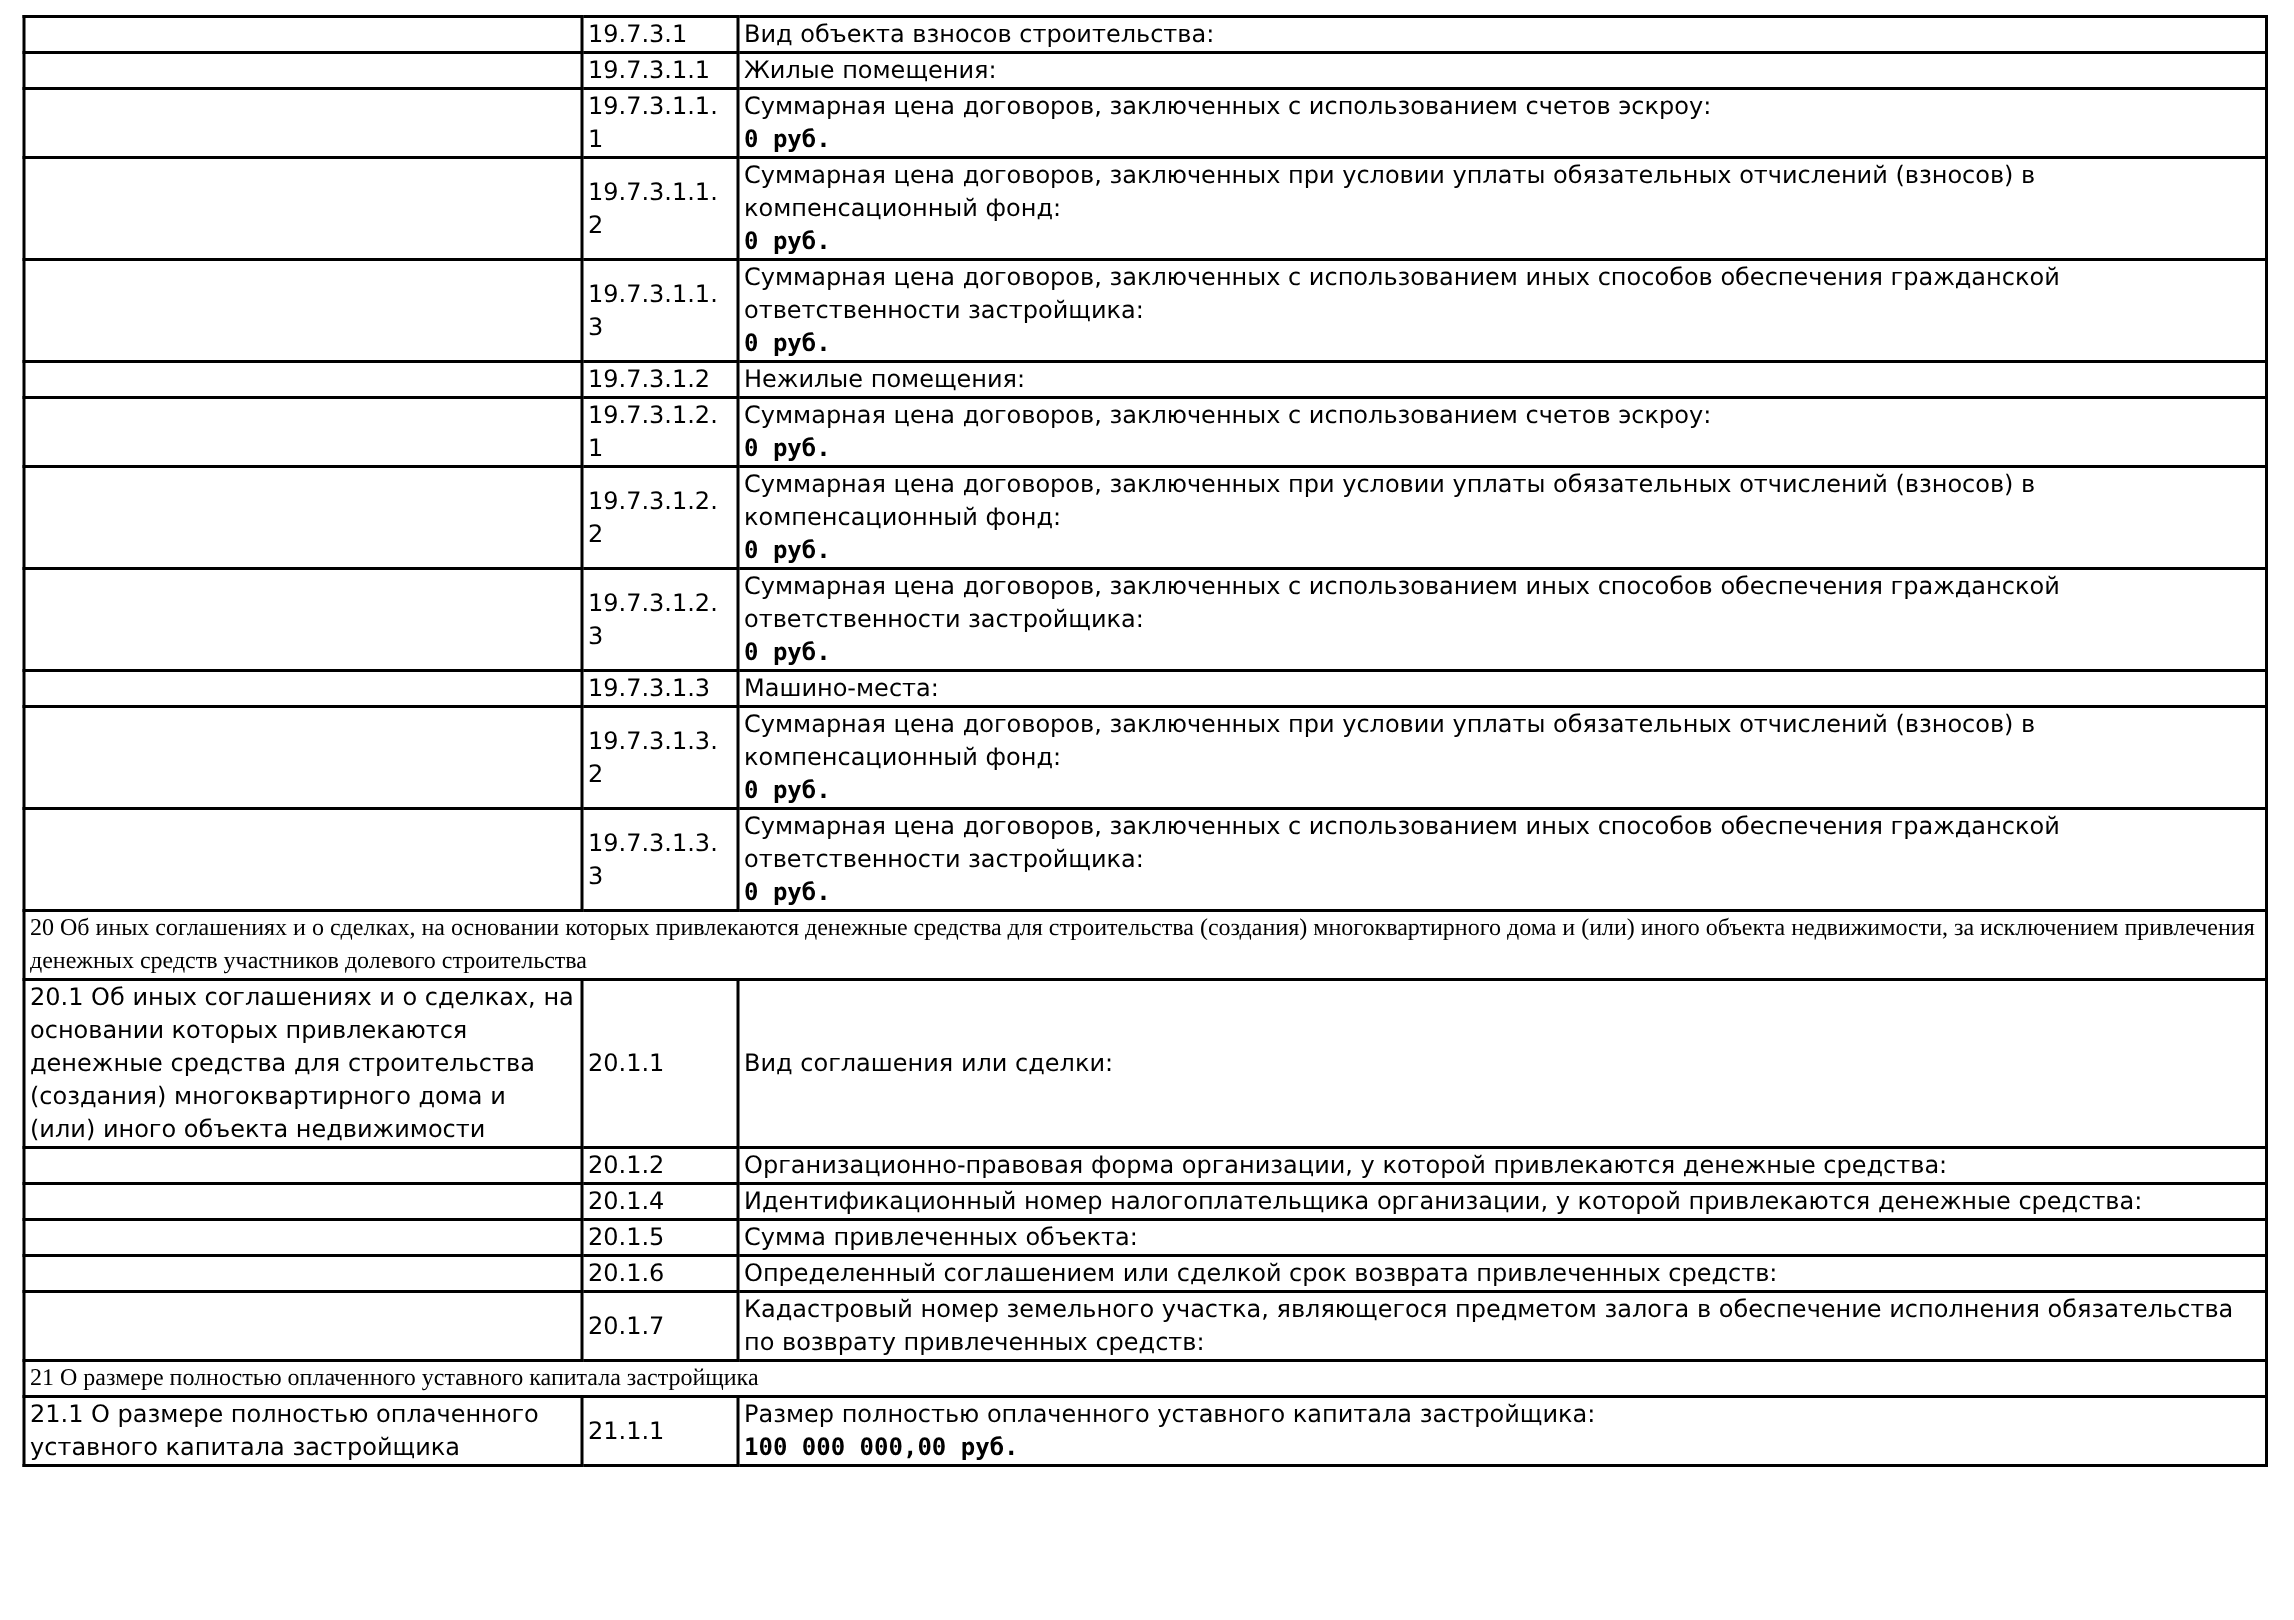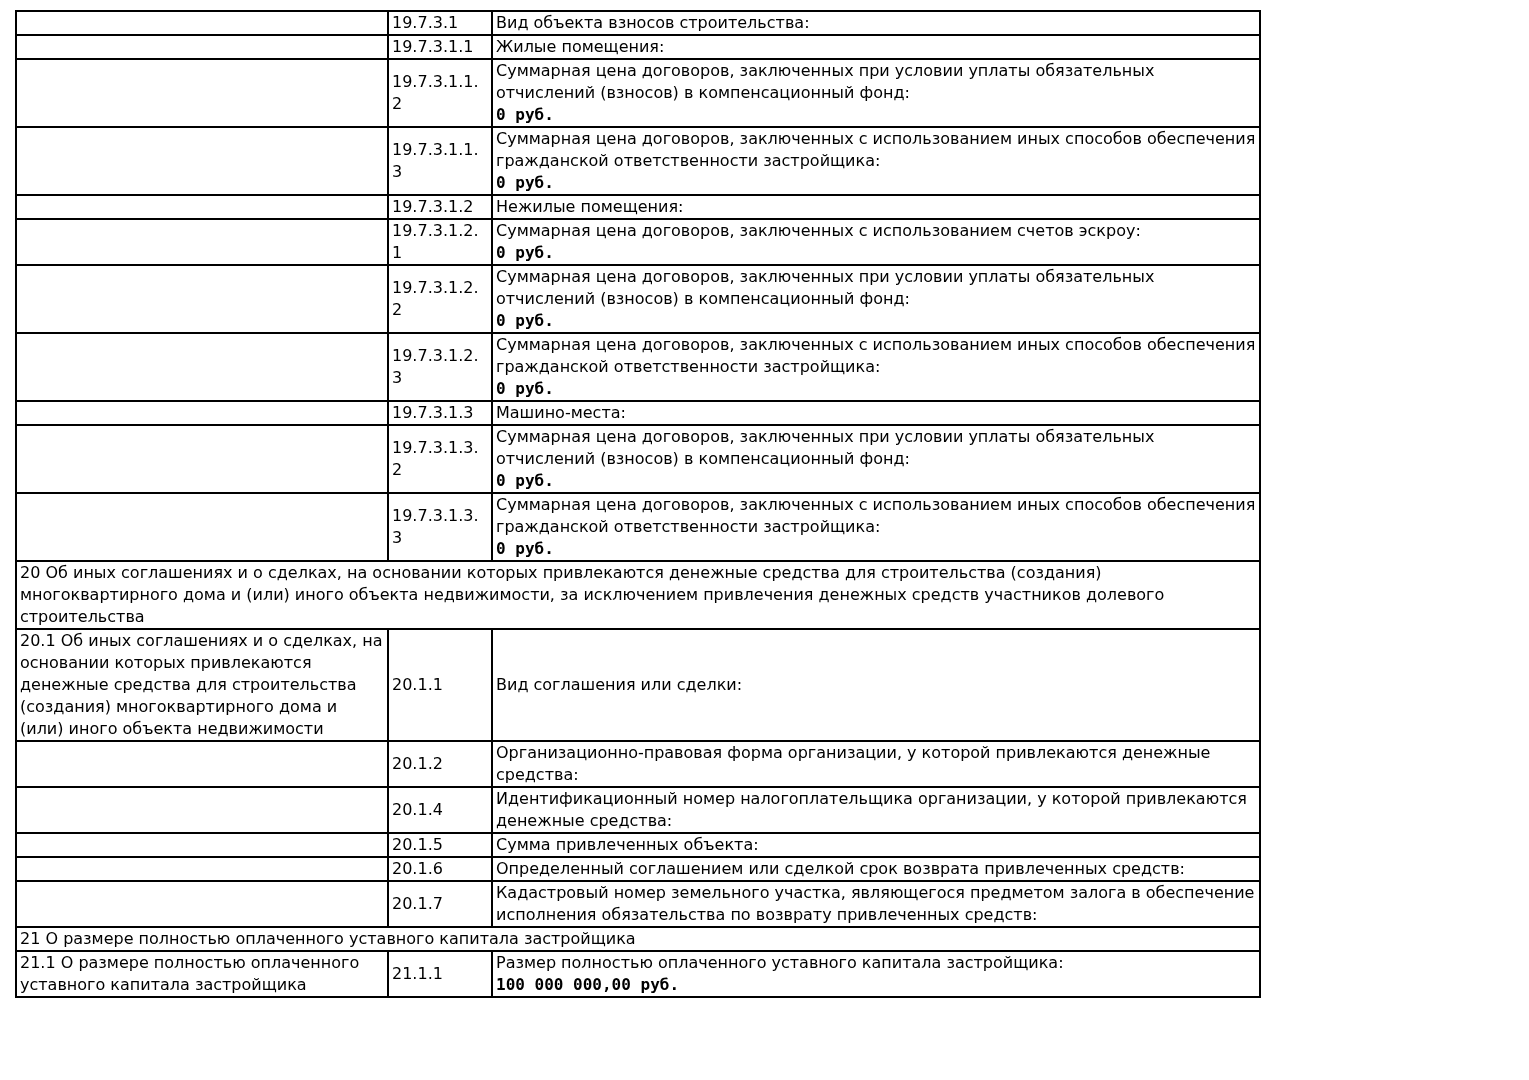--- a/index.html
+++ b/index.html
@@ -7,41 +7,42 @@
     padding: 0;
     background: #ffffff;
     width: 1529px;
     height: 1080px;
     font-family: "DejaVu Sans", "Liberation Sans", sans-serif;
     color: #000000;
   }
   table.decl-table {
     border-collapse: collapse;
     table-layout: fixed;
-    width: 1246px;
+    width: 1497px;
     margin: 10px 0 0 15px;
   }
   table.decl-table td {
     border: 2px solid #000000;
     padding: 0 3px;
     font-size: 16px;
     line-height: 22px;
     vertical-align: middle;
     overflow: hidden;
     word-wrap: break-word;
   }
   td.c-left {
     padding: 0 2px 0 3px;
     margin-top: 16px;
   }
   td.c-code {
     padding: 0 1px 0 3px;
   }
   td.c-section {
     padding: 0 3px;
+    font-family: Liberation Serif, serif;
   }
   .money {
     font-family: "DejaVu Sans Mono", "Liberation Mono", monospace;
     font-weight: 700;
     font-size: 16px;
   }
   .money:empty { display: none; }
 </style>
 </head>
 <body>
@@ -64,20 +65,28 @@
     <tr>
       <td class="c-left"></td>
       <td class="c-code">19.7.3.1.1</td>
       <td class="c-desc">
         <div>Жилые помещения:</div>
 
       </td>
     </tr>
     <tr>
       <td class="c-left"></td>
+      <td class="c-code">19.7.3.1.1.1</td>
+      <td class="c-desc">
+        <div>Суммарная цена договоров, заключенных с использованием счетов эскроу:</div>
+        <div class="money">0 руб.</div>
+      </td>
+    </tr>
+    <tr>
+      <td class="c-left"></td>
       <td class="c-code">19.7.3.1.1.2</td>
       <td class="c-desc">
         <div>Суммарная цена договоров, заключенных при условии уплаты обязательных отчислений (взносов) в компенсационный фонд:</div>
         <div class="money">0 руб.</div>
       </td>
     </tr>
     <tr>
       <td class="c-left"></td>
       <td class="c-code">19.7.3.1.1.3</td>
       <td class="c-desc">

